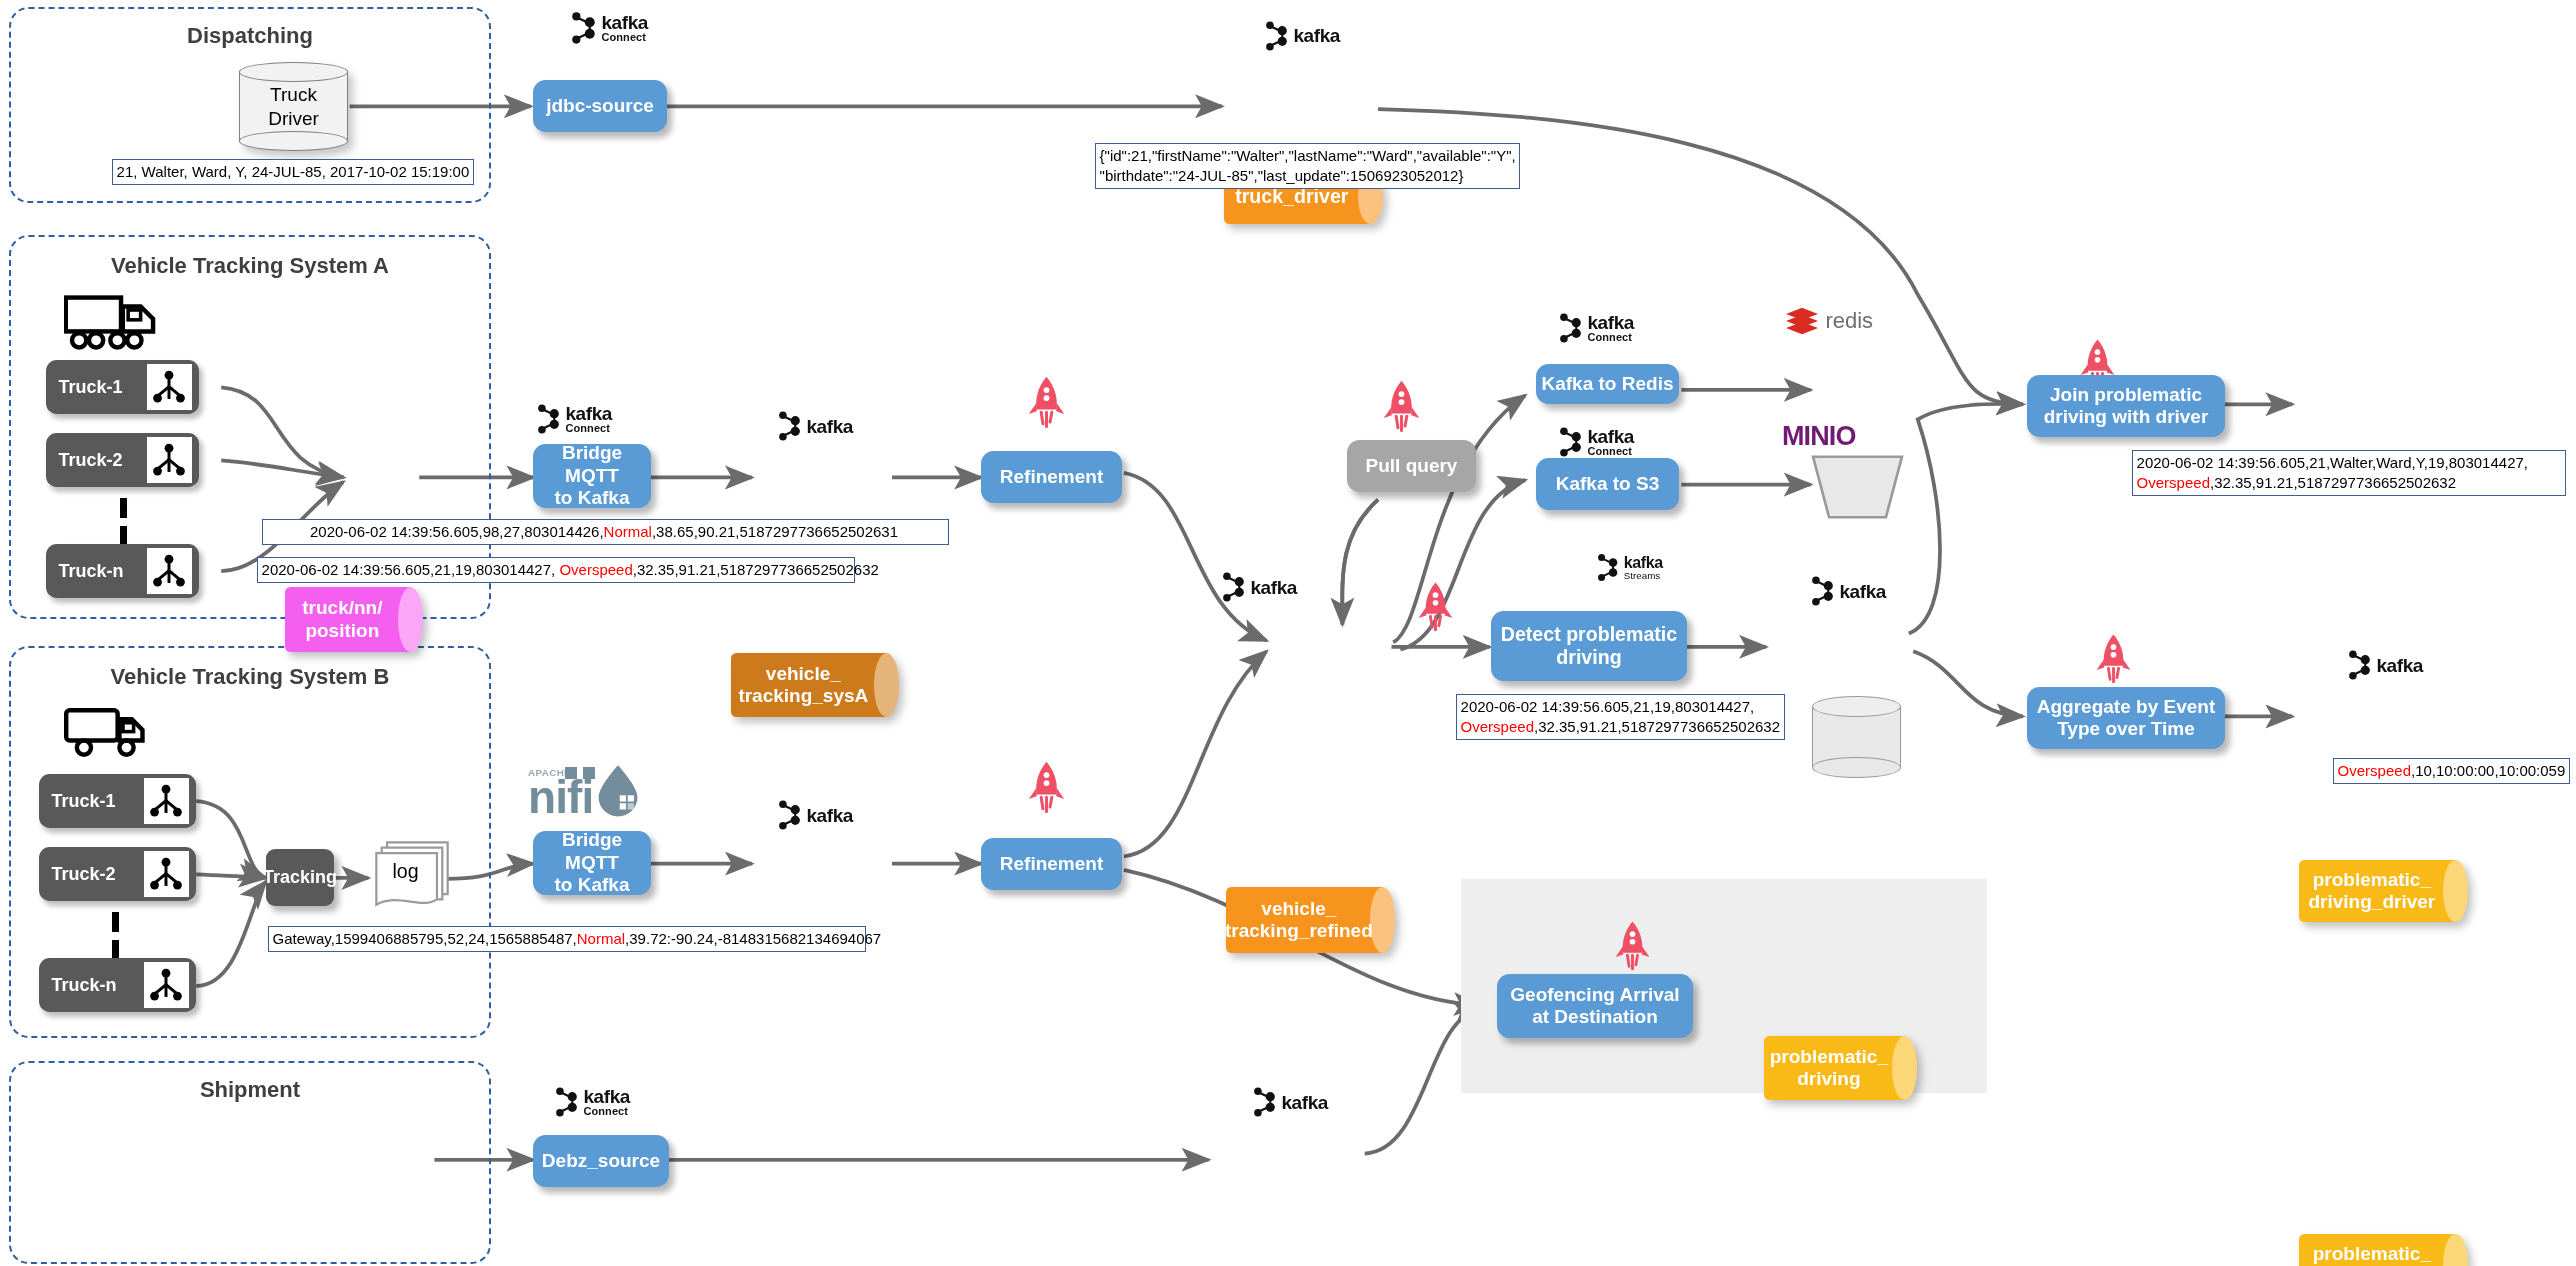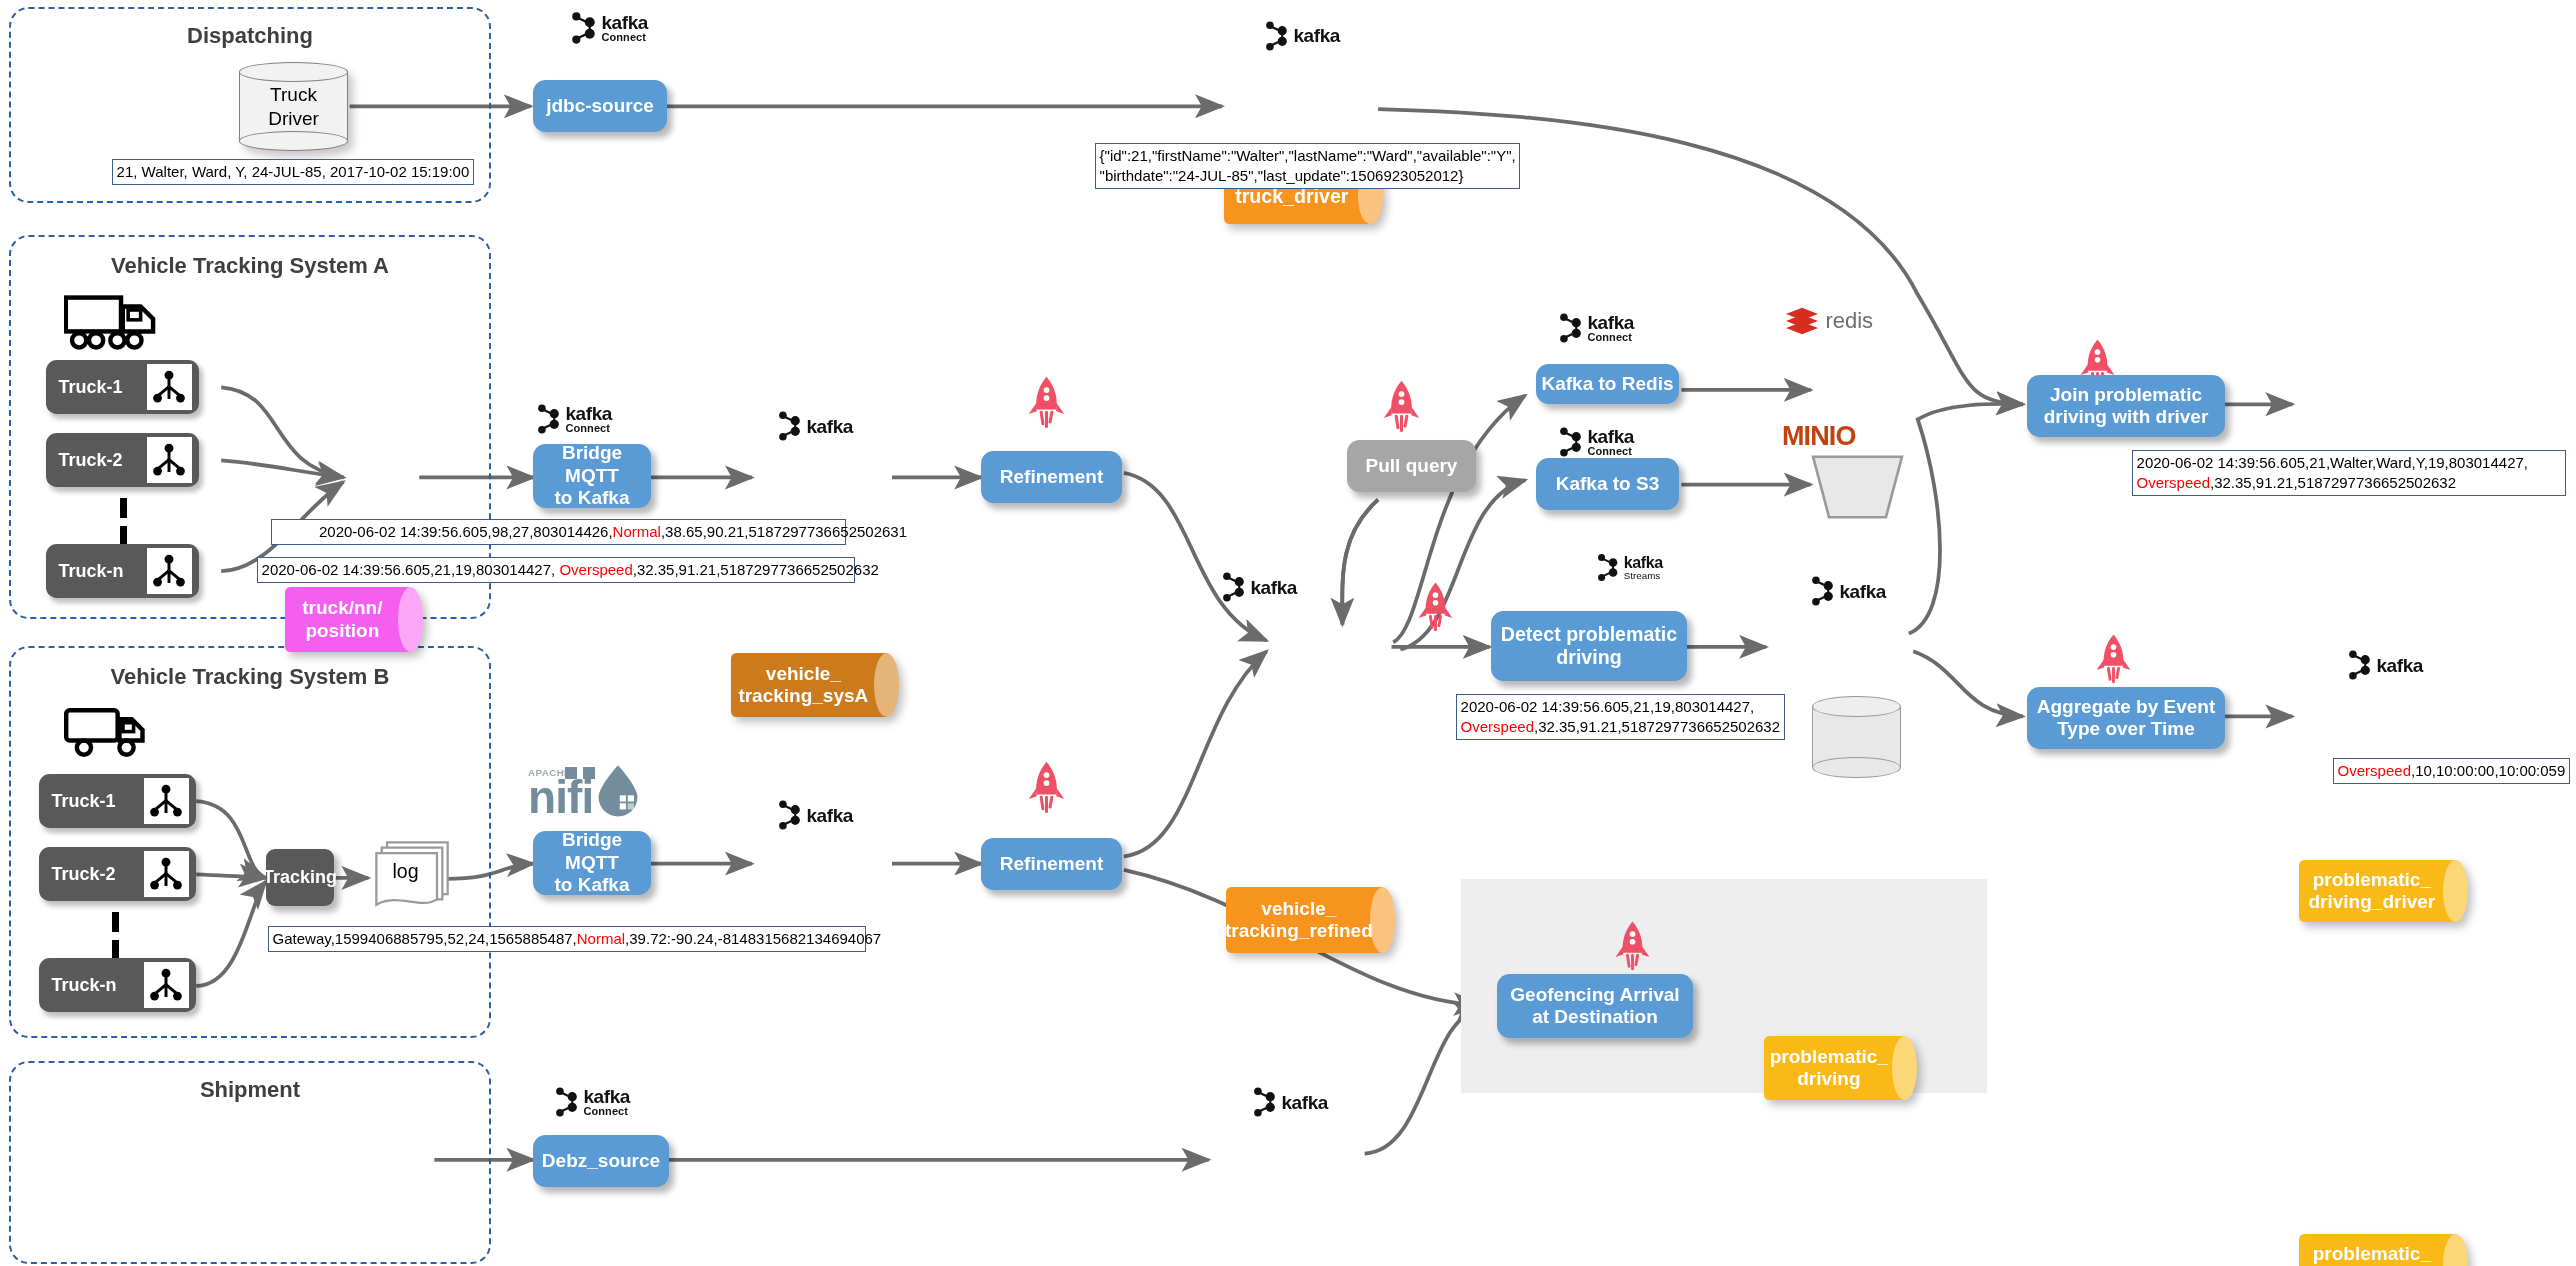--- a/index.html
+++ b/index.html
@@ -267,21 +267,21 @@
     </span>
   </div>
 
   <div class="abs topic t-pink" style="left:285px;top:443px;width:138px;height:65px;font-size:19px;">
     <div class="body"></div>
       <div class="cap"></div>
     <span class="lbl" style="white-space:pre-line;">truck/nn/
 position</span>
   </div>
 
-  <div class="abs sample" style="left:271px;top:519px;width:575px;padding-left:47px;">
+  <div class="abs sample" style="left:262px;top:519px;width:687px;padding-left:47px;">
     <span>2020-06-02 14:39:56.605,98,27,803014426,</span><span class="red">Normal</span><span>,38.65,90.21,5187297736652502631</span>
   </div>
   <div class="abs sample" style="left:257px;top:557px;width:598px;">
     <span>2020-06-02 14:39:56.605,21,19,803014427, </span><span class="red">Overspeed</span><span>,32.35,91.21,5187297736652502632</span>
   </div>
 
   <div class="abs logo" style="left:537px;top:403px;">
     <svg width="23" height="32" viewBox="0 0 28 38">
       <circle cx="6" cy="6" r="4.6" fill="#111"></circle>
         <circle cx="6" cy="32" r="4.6" fill="#111"></circle>
@@ -406,21 +406,21 @@
       <path d="M2 26 L20 19 L38 26 L20 33 Z" fill="#d82c20"></path>
     </svg>
     <span style="font-size:22px;color:#6e6e6e;">redis</span>
   </div>
   <div class="abs cyl" style="left:1812px;top:357px;width:89px;height:82px;">
     <div class="c-body"></div>
       <div class="c-bot"></div>
       <div class="c-top"></div>
   </div>
 
-  <div class="abs" style="left:1782px;top:421px;font-size:27px;font-weight:bold;letter-spacing:-0.9px;color:#c2410c;">
+  <div class="abs" style="left:1782px;top:421px;font-size:27px;font-weight:bold;letter-spacing:-0.9px;color:#701a75;">
     <span>MINIO</span>
   </div>
   <svg class="abs" style="left:1811px;top:455px;" width="93" height="64" viewBox="0 0 104 72">
     <path d="M2,2 H102 L84,70 H20 Z" fill="#e8e8e8" stroke="#9a9a9a" stroke-width="3"></path>
   </svg>
 
   <div class="abs rocket" style="left:1416px;top:580px;">
     <svg width="39" height="54" viewBox="0 0 46 62">
       <path d="M23 2 C33 14 36 27 34 39 L12 39 C10 27 13 14 23 2 Z" fill="#ef5065"></path>
       <path d="M12 31 L3 44 L12 41 Z" fill="#ef5065"></path>

